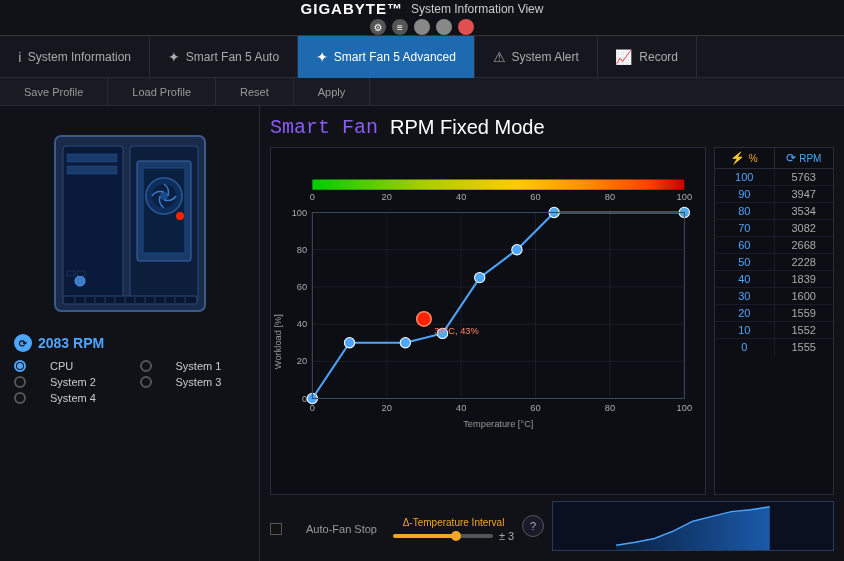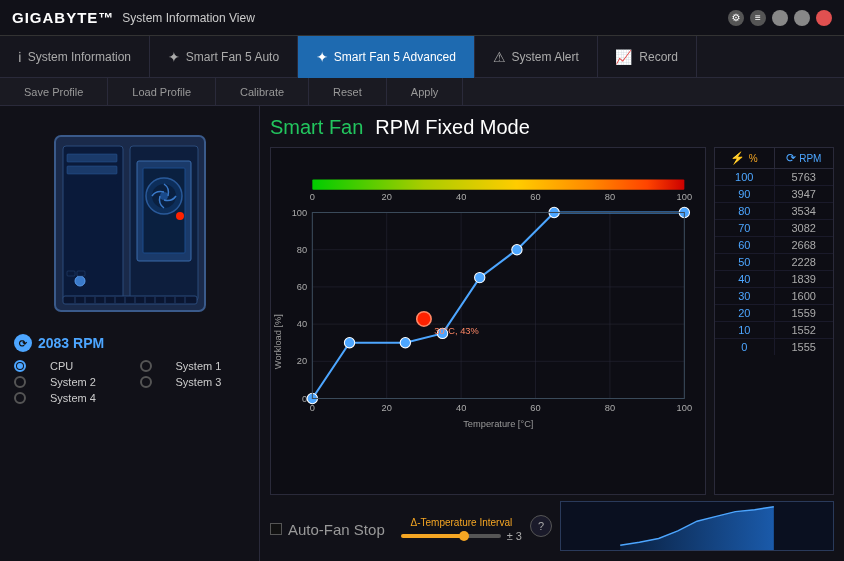--- a/index.html
+++ b/index.html
@@ -14,20 +14,21 @@
 
     
     .title-bar {
       background: #111118;
       height: 36px;
       display: flex;
       align-items: center;
       padding: 0 12px;
       justify-content: space-between;
       border-bottom: 1px solid #333;
+      flex-direction: column;
     }
     .title-bar-left {
       display: flex;
       align-items: center;
       gap: 8px;
     }
     .title-brand {
       font-weight: 900;
       font-size: 15px;
       color: #fff;
@@ -192,22 +193,23 @@
 
     
     .sf-header {
       display: flex;
       align-items: center;
       gap: 12px;
       margin-bottom: 8px;
     }
     .sf-title {
       font-size: 20px;
-      color: #22c55e;
+      color: #8b5cf6;
       font-weight: 300;
+      font-family: Liberation Mono, monospace;
     }
     .sf-mode {
       font-size: 20px;
       color: #fff;
       font-weight: 300;
     }
 
     
     .chart-table-row {
       display: flex;
@@ -266,22 +268,22 @@
     
     .bottom-controls {
       margin-top: 6px;
       display: flex;
       align-items: center;
       gap: 16px;
     }
     .auto-fan-stop {
       display: flex;
       align-items: center;
-      gap: 6px;
-      font-size: 15px;
+      gap: 24px;
+      font-size: 11px;
       color: #999;
     }
     .checkbox {
       width: 12px;
       height: 12px;
       border: 1px solid #555;
       background: #111;
     }
     .temp-interval {
       display: flex;
@@ -376,21 +378,20 @@
   </div>
   <div class="nav-tab">
     <span class="nav-icon">📈</span>
     <span>Record</span>
   </div>
 </div>
 
 <div class="toolbar">
   <button class="toolbar-btn">Save Profile</button>
   <button class="toolbar-btn">Load Profile</button>
-  <button class="toolbar-btn">Calibrate</button>
   <button class="toolbar-btn">Reset</button>
   <button class="toolbar-btn">Apply</button>
 </div>
 
 <div class="main-content">
 
   <div class="left-panel">
 
     <div class="pc-case">
       <svg class="pc-case-svg" viewBox="0 0 210 210">

